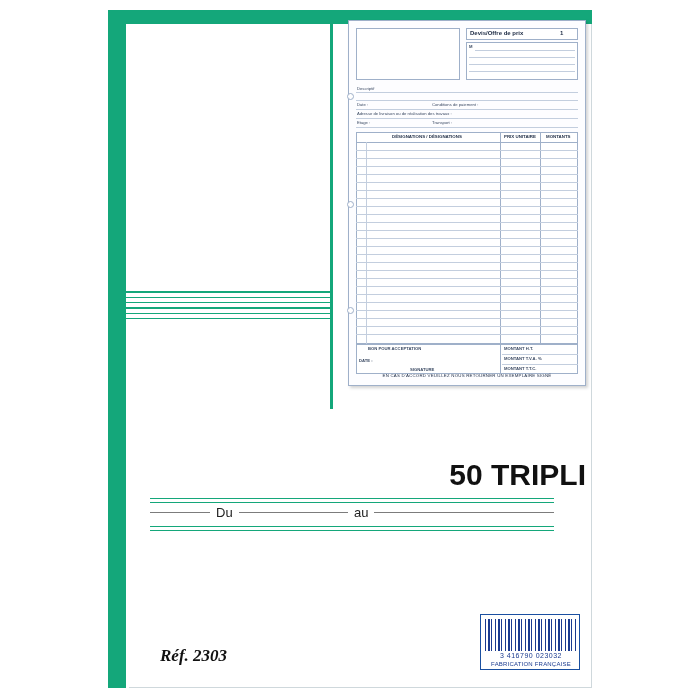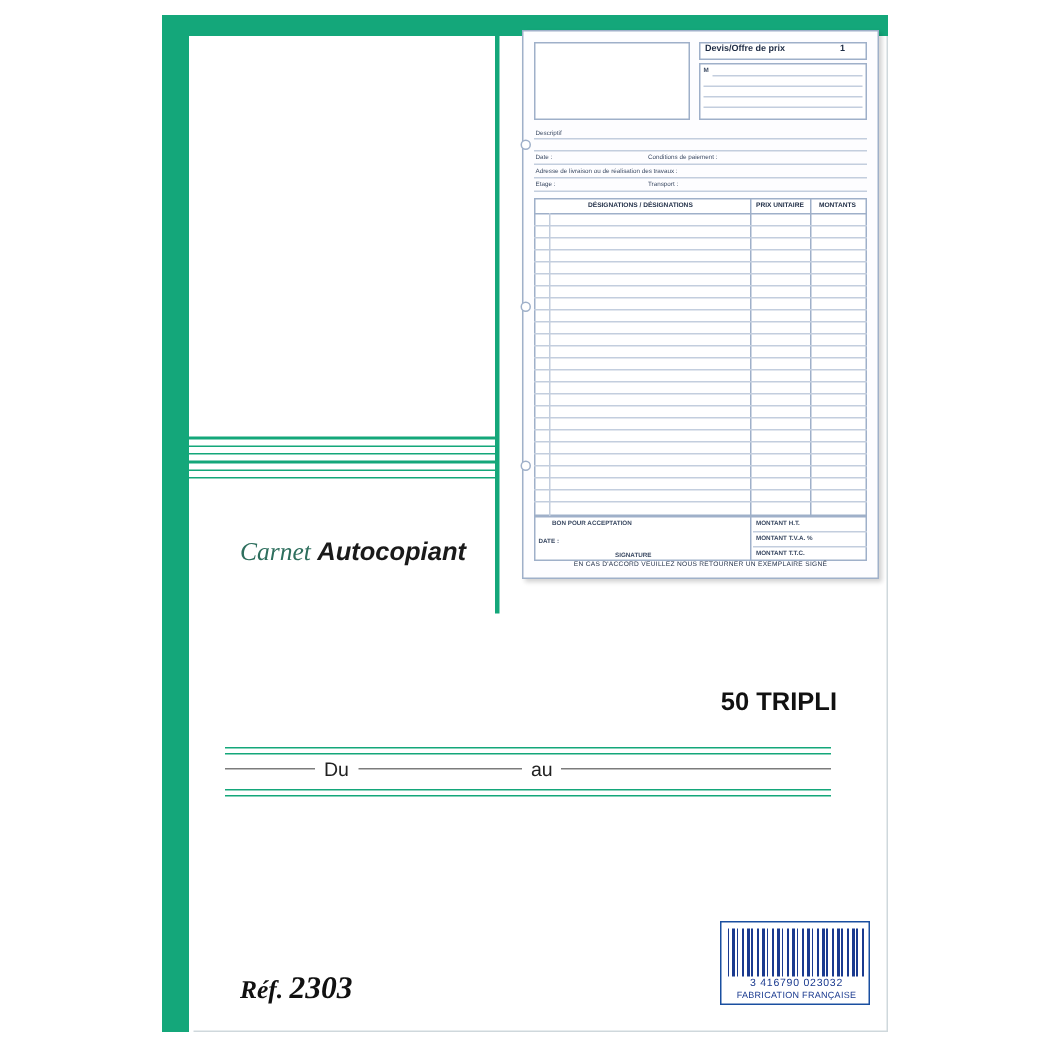--- a/index.html
+++ b/index.html
@@ -127,23 +127,24 @@
     font-size:34px;
     font-weight:bold;
     letter-spacing:0px;
     color:#111111;
   }
   .subtitle{
     position:absolute;
     left:126px;top:458px;
     width:432px;
     text-align:right;
-    font-size:17px;
+    font-size:30px;
     font-weight:bold;
     color:#111111;
+    padding-left:28px;
   }
   
   .duau{
     position:absolute;
     left:150px;top:498px;
     width:404px;height:40px;text-align:center;
   }
   .duau .line{
     position:absolute;left:0;width:404px;height:1px;background:#14a77a;
   }
@@ -166,21 +167,21 @@
   .format{
     position:absolute;left:160px;top:620px;
     font-size:17px;font-style:italic;font-weight:bold;color:#111;
     font-family:"Liberation Serif", serif;
   }
   .ref{
     position:absolute;left:160px;top:646px;
     font-size:17px;font-style:italic;font-weight:bold;color:#111;
     font-family:"Liberation Serif", serif;
   }
-  .ref .num{font-size:21px;font-weight:bold;font-style:italic;}
+  .ref .num{font-size:17px;font-weight:bold;font-style:italic;}
   
   .barcode-box{
     position:absolute;left:480px;top:614px;
     width:100px;height:56px;
     border:1px solid #1a4fa0;
     background:#ffffff;
     box-sizing:border-box;
   }
   .bars{
     position:absolute;left:4px;top:4px;width:92px;height:32px;
@@ -239,23 +240,20 @@
 
   <div class="hairlines">
     <i class="thick"></i>
       <i></i>
       <i></i>
       <i class="thick"></i>
       <i></i>
       <i></i>
   </div>
 
-  <div class="autocop">
-    <span>Carnet </span><b>Autocopiant</b>
-  </div>
 
   <div class="subtitle">50 TRIPLI</div>
 
   <div class="duau">
     <div class="line l1"></div>
     <div class="line l2"></div>
     <div class="mid"></div>
     <div class="line l3"></div>
     <div class="line l4"></div>
     <span class="lbl-du">Du</span>

